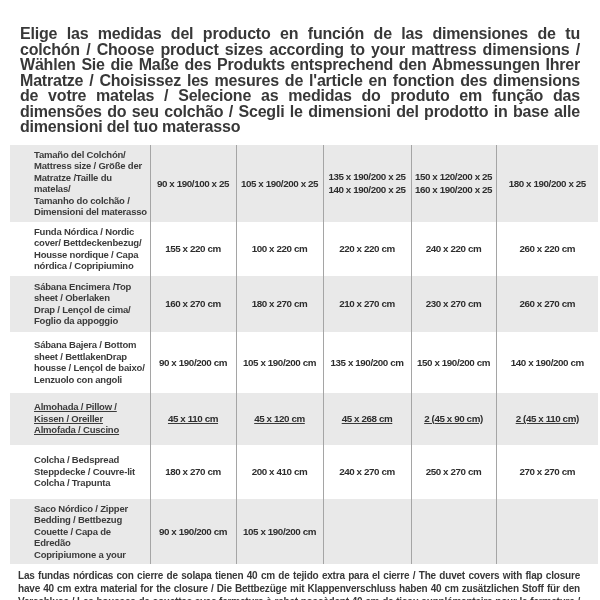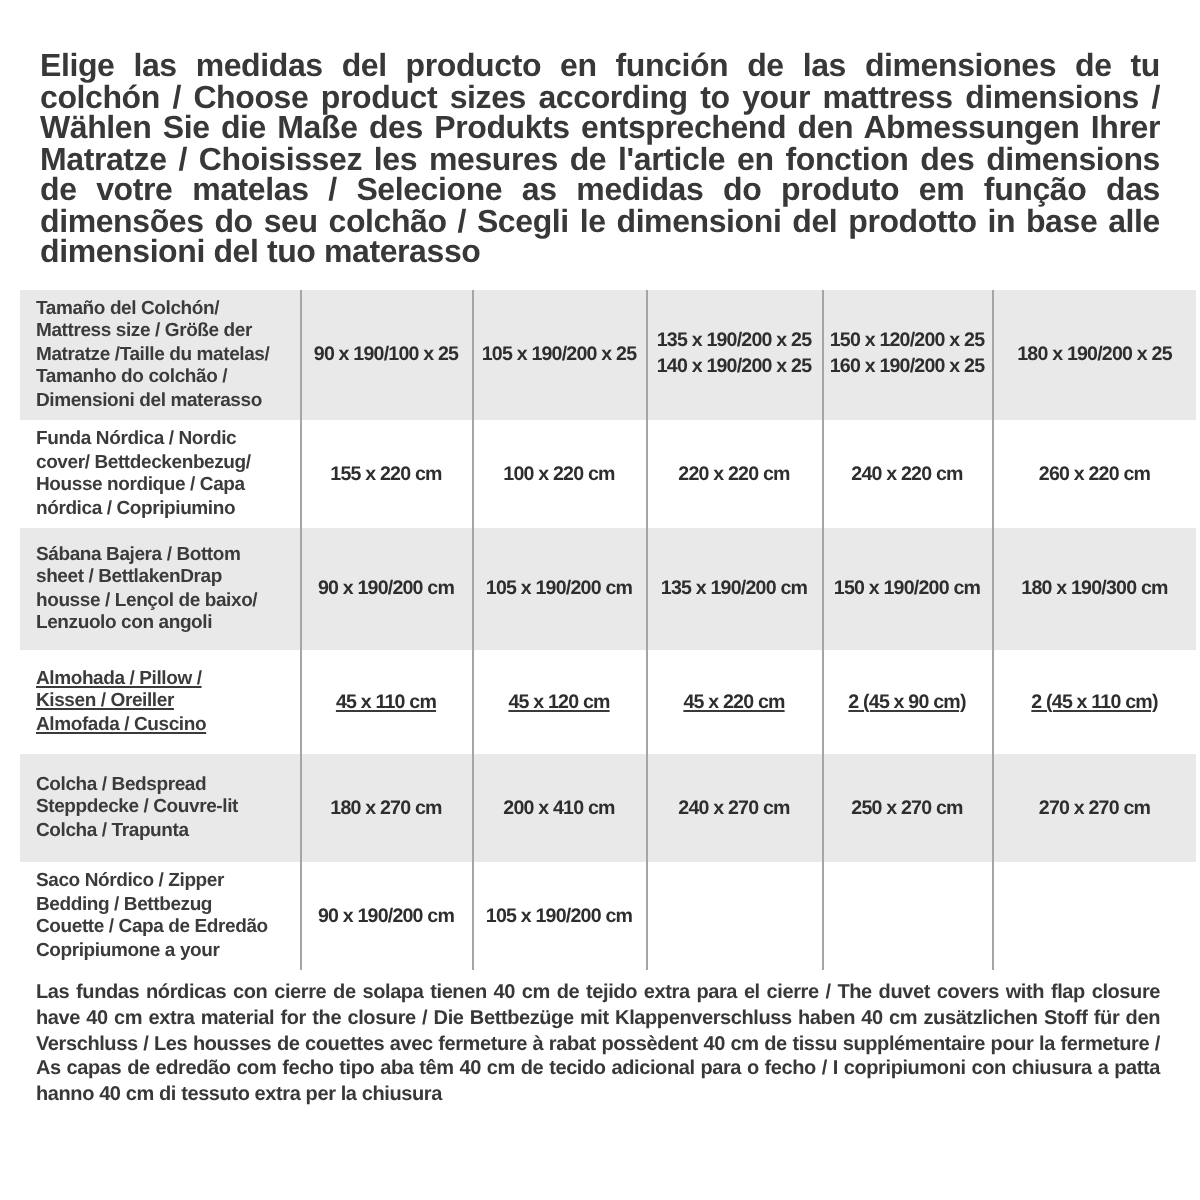--- a/index.html
+++ b/index.html
@@ -29,21 +29,21 @@
   col.c-1 { width: 86px; }
   col.c-2 { width: 87px; }
   col.c-3 { width: 88px; }
   col.c-4 { width: 85px; }
   col.c-5 { width: 102px; }
   tr:nth-child(odd) td { background: #e9e9e9; }
   tr:nth-child(even) td { background: #ffffff; }
   td { vertical-align: middle; }
   td + td { border-left: 1px solid #a5a5a5; }
   td.lbl {
-    padding: 4px 2px 4px 8px;
+    padding: 4px 2px 4px 24px;
     font-size: 9.5px;
     font-weight: bold;
     line-height: 11.5px;
     letter-spacing: -0.2px;
     color: #3b3b3b;
     white-space: pre-line;
   }
   td.val {
     font-size: 9.8px;
     font-weight: bold;
@@ -104,38 +104,49 @@
       <td class="lbl">Funda Nórdica /  Nordic
 cover/ Bettdeckenbezug/
 Housse nordique  / Capa
 nórdica / Copripiumino</td>
       <td class="val">155 x 220 cm</td>
       <td class="val">100 x 220 cm</td>
       <td class="val">220 x 220 cm</td>
       <td class="val">240 x 220 cm</td>
       <td class="val">260 x 220 cm</td>
     </tr>
+    <tr class="h3">
+      <td class="lbl">Sábana Encimera /Top
+sheet / Oberlaken
+Drap / Lençol de cima/
+Foglio da appoggio</td>
+      <td class="val">160 x 270 cm</td>
+      <td class="val">180 x 270 cm</td>
+      <td class="val">210 x 270 cm</td>
+      <td class="val">230 x 270 cm</td>
+      <td class="val">260 x 270 cm</td>
+    </tr>
     <tr class="h4">
       <td class="lbl">Sábana Bajera / Bottom
 sheet / BettlakenDrap
 housse / Lençol de baixo/
 Lenzuolo con angoli</td>
       <td class="val">90 x 190/200 cm</td>
       <td class="val">105 x 190/200 cm</td>
       <td class="val">135 x 190/200 cm</td>
       <td class="val">150 x 190/200 cm</td>
-      <td class="val">180 x 190/300 cm</td>
+      <td class="val">140 x 190/200 cm</td>
     </tr>
     <tr class="h6">
       <td class="lbl">Almohada  / Pillow /
 Kissen / Oreiller
 Almofada / Cuscino</td>
       <td class="val">45 x 110 cm</td>
       <td class="val">45 x 120 cm</td>
-      <td class="val">45 x 220 cm</td>
+      <td class="val">45 x 268 cm</td>
       <td class="val">2 (45 x 90 cm)</td>
       <td class="val">2 (45 x 110 cm)</td>
     </tr>
     <tr class="h7">
       <td class="lbl">Colcha / Bedspread
 Steppdecke / Couvre-lit
 Colcha / Trapunta</td>
       <td class="val">180 x 270 cm</td>
       <td class="val">200 x 410 cm</td>
       <td class="val">240 x 270 cm</td>

